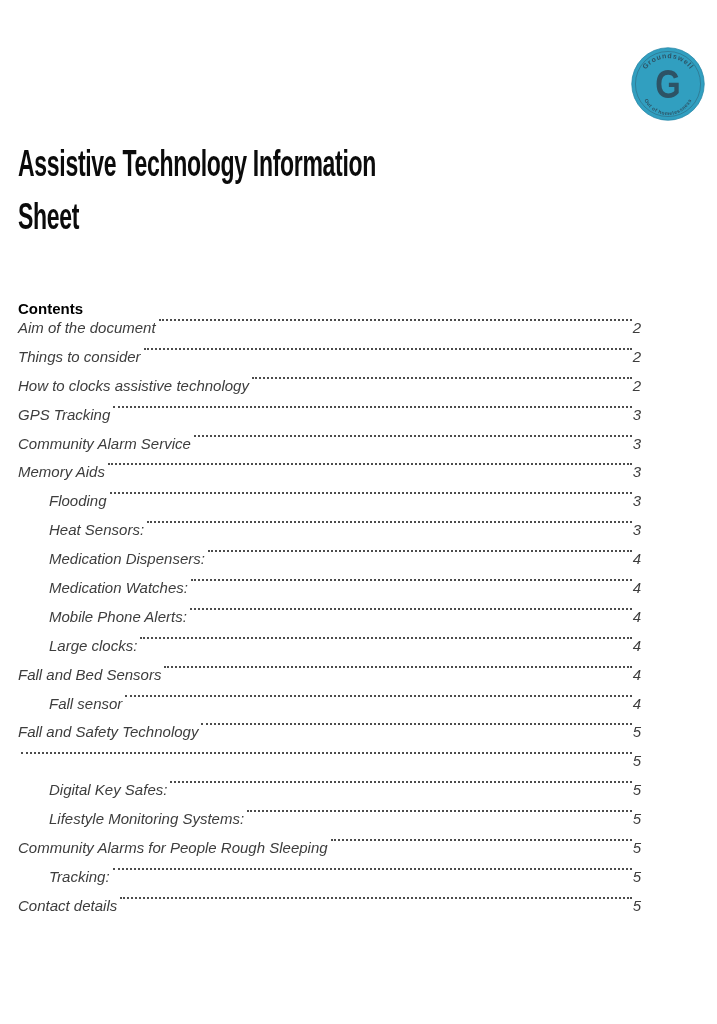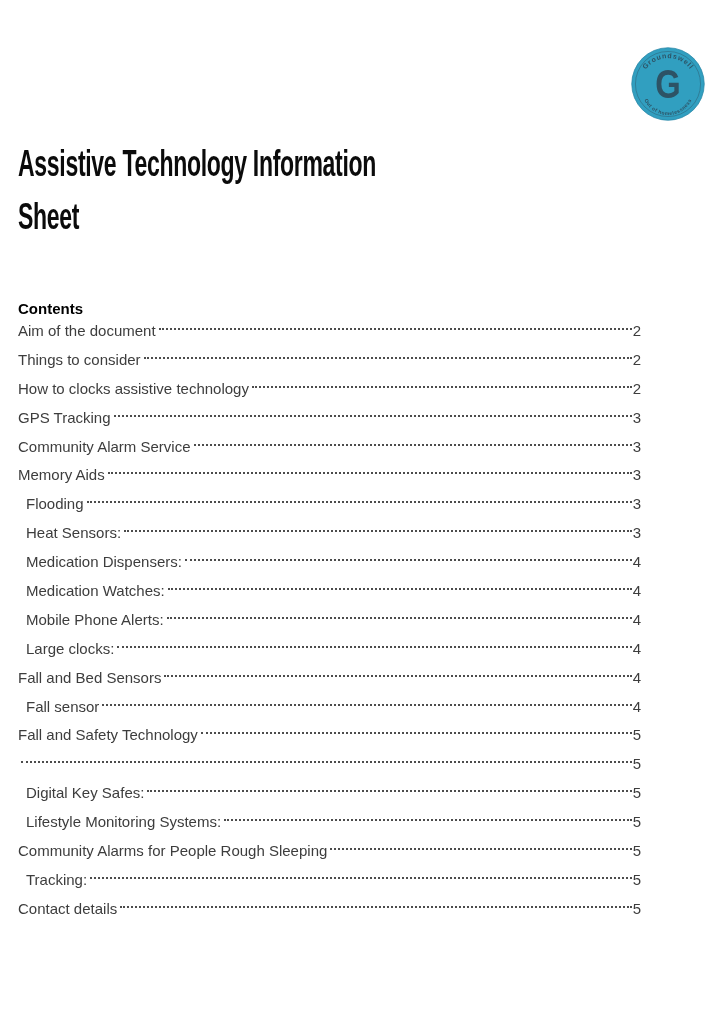--- a/index.html
+++ b/index.html
@@ -52,30 +52,31 @@
     color: #000000;
   }
   .toc {
     position: absolute;
     top: 319px;
     left: 18px;
     width: 623px;
   }
   .toc-row {
     display: flex;
-    align-items: center;
+    align-items: flex-start;
     height: 28.9px;
     padding-bottom: 6px;
+    font-style: italic;
   }
   .toc-label {
     font-size: 15px;
     color: var(--body-text);
     white-space: nowrap;
   }
-  .toc-row.lvl2 .toc-label { margin-left: 8px; }
+  .toc-row.lvl2 .toc-label { margin-left: 31px; }
   .toc-dots {
     flex: 1;
     min-width: 12px;
     border-bottom: 2px dotted #4c4c4c;
     margin: 0 1px 3px 3px;
     height: 1px;
   }
   .toc-page {
     font-size: 15px;
     color: var(--body-text);

